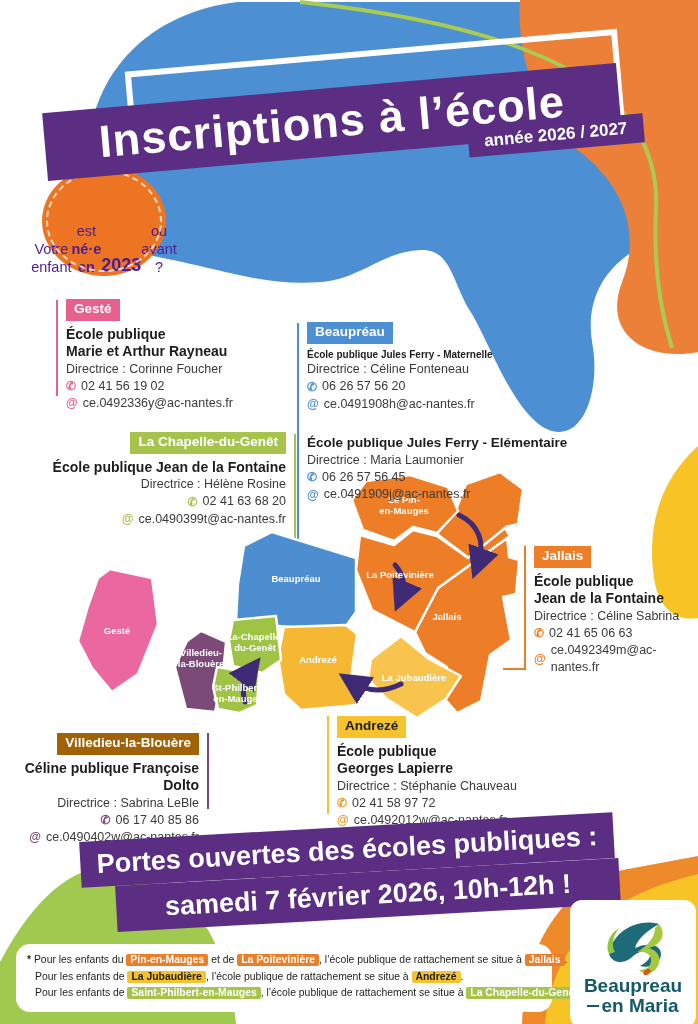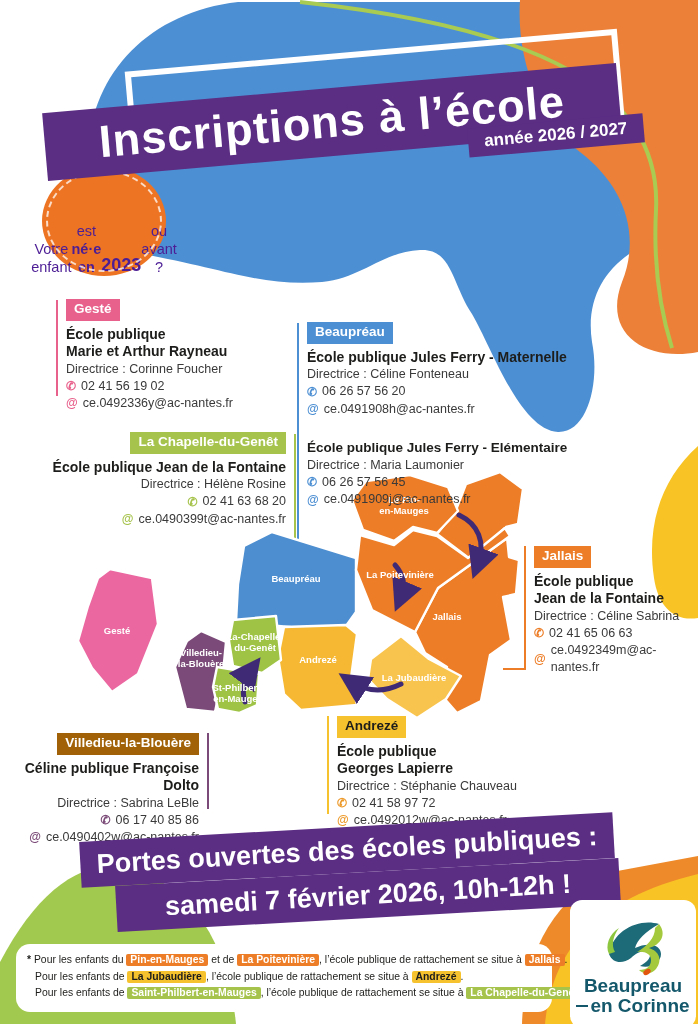--- a/index.html
+++ b/index.html
@@ -112,21 +112,21 @@
       <div class="row">
           <span class="ico" style="color:#e8618c;">@</span>
           <span>ce.0492336y@ac-nantes.fr</span>
         </div>
     </div>
   </div>
 
   <div class="block abs" style="left:307px;top:322px;width:295px;">
     <span class="chip" style="background:#4d8fd3;">Beaupréau</span>
     <div class="school">
-      <div class="name" style="font-size:14px;">École publique Jules Ferry - Maternelle</div>
+      <div class="name" style="font-size:10px;">École publique Jules Ferry - Maternelle</div>
       <div>Directrice : Céline Fonteneau</div>
       <div class="row">
           <span class="ico" style="color:#4d8fd3;">✆</span>
           <span>06 26 57 56 20</span>
         </div>
       <div class="row">
           <span class="ico" style="color:#4d8fd3;">@</span>
           <span>ce.0491908h@ac-nantes.fr</span>
         </div>
     </div>
@@ -267,17 +267,17 @@
 
   <div id="logo-card" class="abs">
     <svg width="76" height="64" viewBox="0 0 76 64" aria-hidden="true">
       <path fill="#1d6a78" d="M14,42 C18,18 44,6 64,12 C50,20 42,28 40,36 C52,30 66,32 66,42 C66,51 55,57 45,54 C52,50 56,46 55,41 C50,37 42,40 36,46 C28,52 18,52 14,42 Z"></path>
       <path fill="#a5c93d" d="M64,12 C72,22 66,33 54,36 C64,39 68,48 61,57 C57,62 49,63 44,58 C52,58 56,54 56,48 C56,42 50,39 42,40 C52,34 60,26 60,16 Z"></path>
       <path fill="#8dc63f" d="M14,42 C10,34 14,22 24,16 C18,24 16,33 20,40 Z"></path>
       <ellipse fill="#e2550c" cx="52" cy="60" rx="4" ry="2.6" transform="rotate(-30 52 60)"></ellipse>
     </svg>
     <div class="lt">Beaupreau</div>
     <div class="lt lt2">
-        <span>en Corinne</span>
+        <span>en Maria</span>
       </div>
   </div>
 
 </div>
 
 </body></html>

